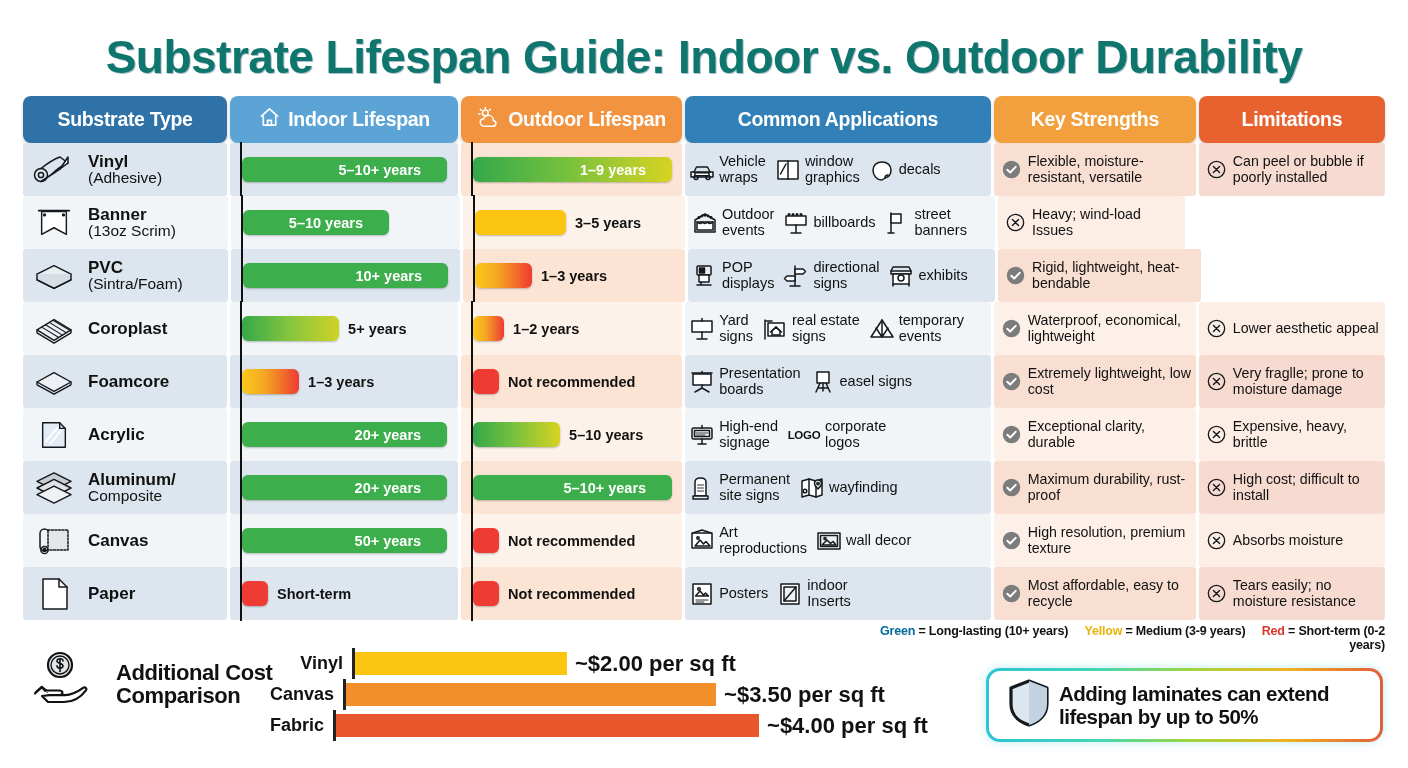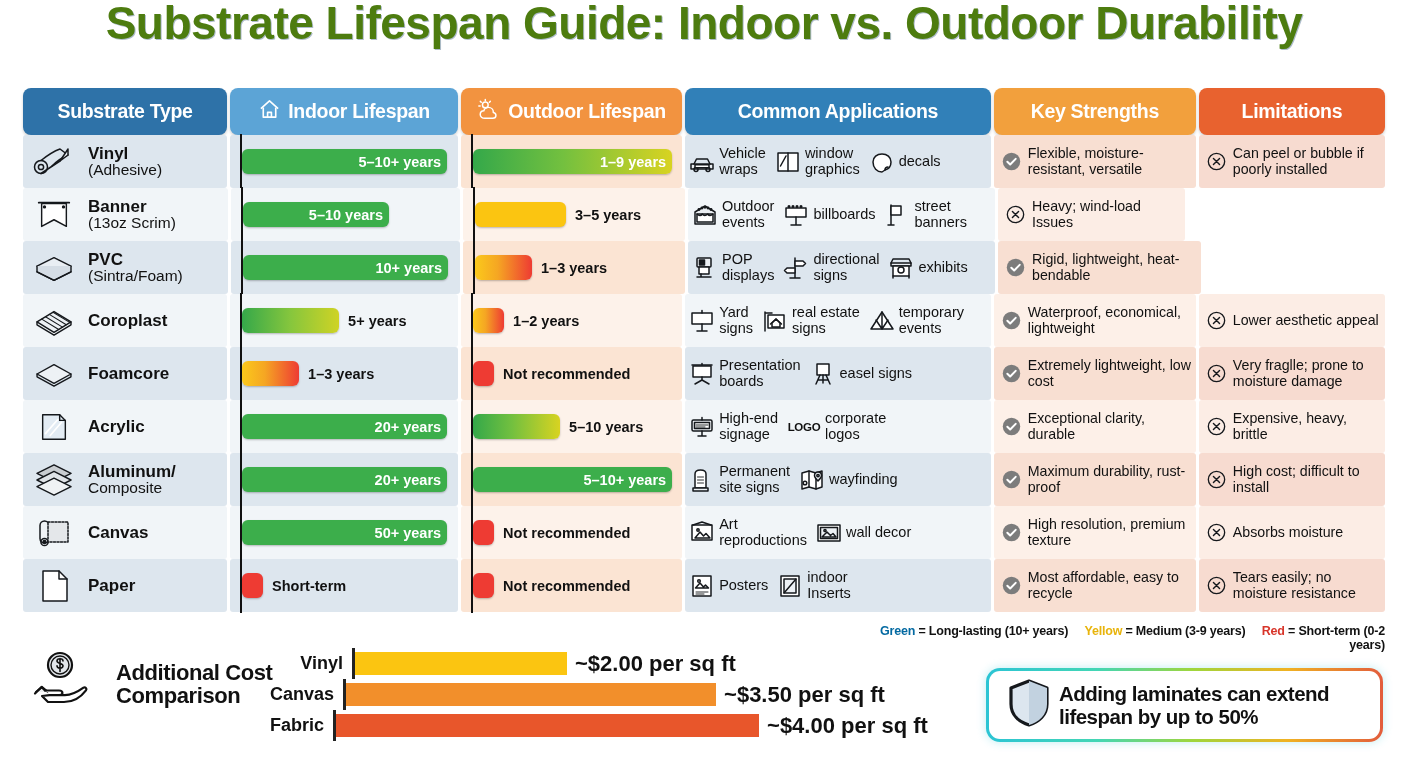--- a/index.html
+++ b/index.html
@@ -10,28 +10,28 @@
     color:#111;
     overflow:hidden;
     position:relative;
   }
   
   #title {
     text-align:center;
     font-size:46px;
     font-weight:bold;
     letter-spacing:-0.5px;
-    color:#4d7c0f;
+    color:#0f766e;
     line-height:1;
-    padding-top:0;
+    padding-top:34px;
     height:72px;
     text-shadow:1px 1px 0 rgba(23,62,107,0.35);
   }
   
-  #table { position:absolute; left:23px; top:88px; width:1362px; }
+  #table { position:absolute; left:23px; top:96px; width:1362px; }
   .grid-row { display:flex; gap:3px; }
   .head { height:47px; }
   .hcell {
     display:flex; align-items:center; justify-content:center; gap:7px;
     border-radius:8px; color:#fff; font-weight:bold; font-size:19.5px;
     letter-spacing:-0.3px; box-shadow:0 2px 3px rgba(0,0,0,0.18);
   }
   .c1 { width:205px; }
   .c2 { width:229px; }
   .c3 { width:222px; }
@@ -63,21 +63,21 @@
   .sub .txt { font-size:17px; font-weight:bold; line-height:1.03; }
   .sub .txt .sm { font-size:15.5px; font-weight:normal; display:block; }
   .icon-box { width:46px; min-width:46px; height:38px; display:flex; align-items:center; justify-content:center; }
 
   
   .life { padding-left:10px; }
   .axis { position:absolute; left:10px; top:-1px; width:2px; height:55px; background:#111; }
   .bar {
     height:25px; border-radius:6px; margin-left:2px;
     display:flex; align-items:center; justify-content:flex-end;
-    padding-right:6px; color:#fff; font-size:14.5px; font-weight:bold;
+    padding-right:26px; color:#fff; font-size:14.5px; font-weight:bold;
     box-shadow:0 1px 2px rgba(0,0,0,0.25);
     white-space:nowrap;
   }
   .bar-label-out { font-size:14.5px; font-weight:bold; color:#111; margin-left:9px; white-space:nowrap; }
   .green { background:#3CAE4B; }
   .g2y { background:linear-gradient(90deg,#34A84A 0%,#73C03F 45%,#D8D321 100%); }
   .y2r { background:linear-gradient(90deg,#FBC91B 0%,#F5A623 40%,#EE3B33 100%); }
   .yellow { background:#FBC511; }
   .red { background:#EE3B33; }
   .g2ylight { background:linear-gradient(90deg,#35A84A 0%,#86C63D 50%,#CFD325 100%); }

